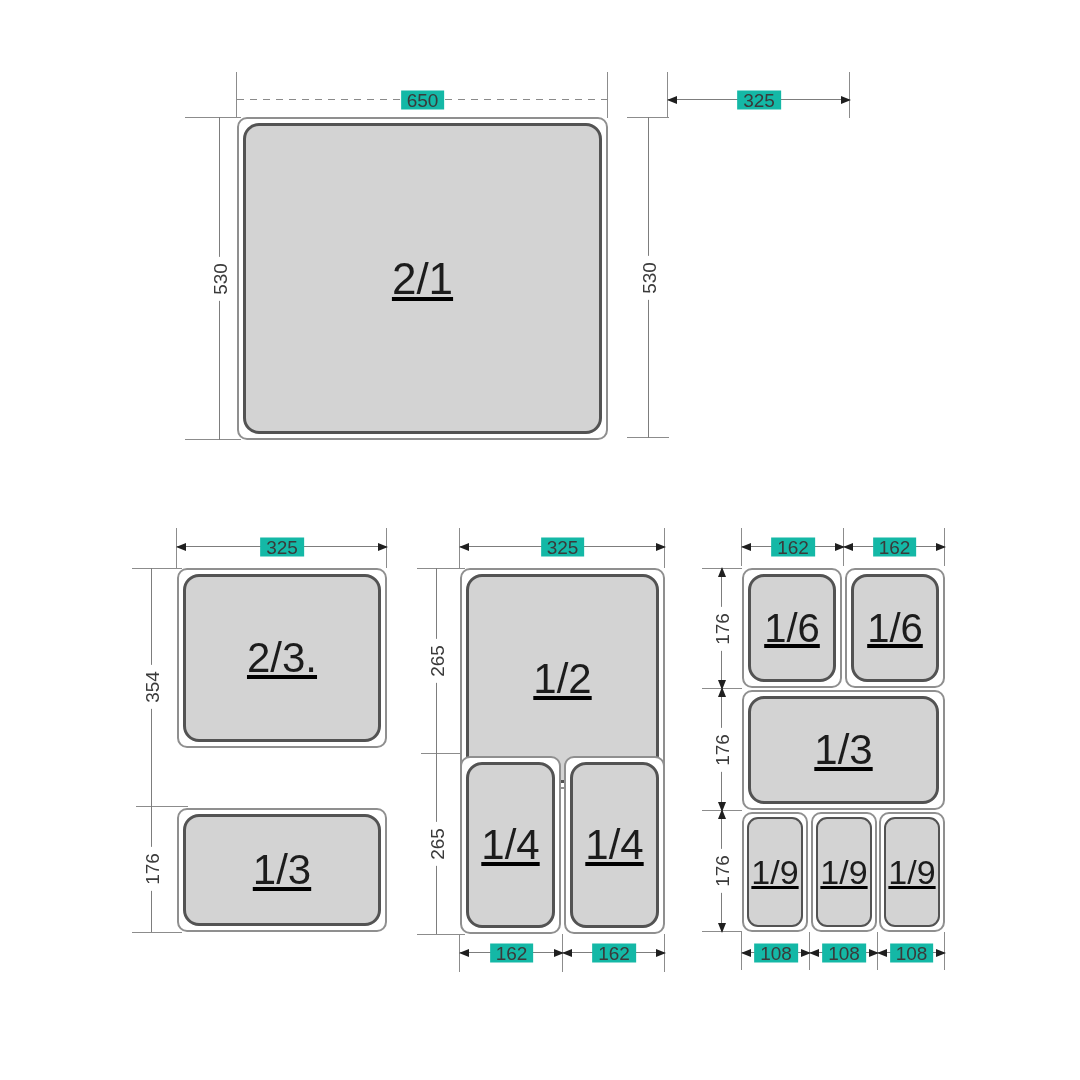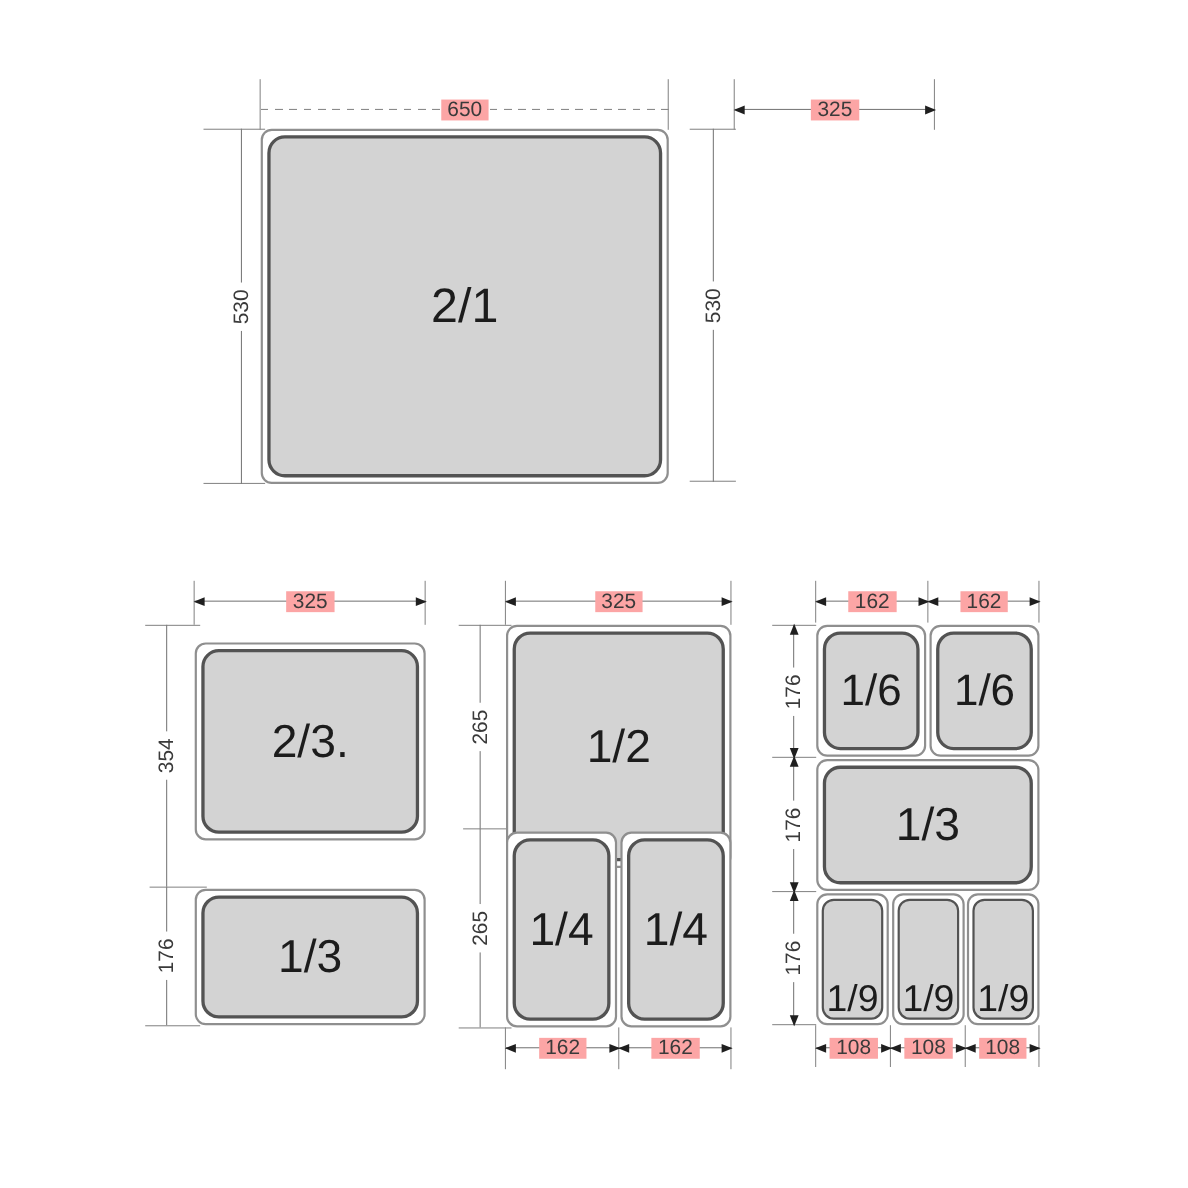--- a/index.html
+++ b/index.html
@@ -8,43 +8,43 @@
     font-family:"Liberation Sans","DejaVu Sans",sans-serif;
   }
   
   .ext{position:absolute;background:#8c8c8c;}
   
   .dimh{position:absolute;height:18px;}
   .dimh::before{content:"";position:absolute;left:0;right:0;top:8px;height:1px;background:#7d7d7d;}
   .dimh.dashed::before{background:repeating-linear-gradient(90deg,#8a8a8a 0 7px,rgba(0,0,0,0) 7px 13px);}
   .dimh .lbl{
     position:absolute;left:50%;top:50%;transform:translate(-50%,-50%);
-    background:#fca5a5;padding:0 6px;font-size:19px;color:#3a3a3a;white-space:nowrap;line-height:1;
+    background:#14b8a6;padding:0 6px;font-size:19px;color:#3a3a3a;white-space:nowrap;line-height:1;
   }
   
   .dimv{position:absolute;width:18px;}
   .dimv::before{content:"";position:absolute;top:0;bottom:0;left:8px;width:1px;background:#7d7d7d;}
   .dimv .lbl{
     position:absolute;left:50%;top:50%;transform:translate(-50%,-50%) rotate(-90deg);
     background:#fff;padding:0 6px;font-size:19px;color:#3a3a3a;white-space:nowrap;line-height:1;
   }
   
   .arr{position:absolute;width:0;height:0;border-style:solid;border-color:rgba(0,0,0,0);}
   .arr.l{left:-1px;top:50%;transform:translateY(-50%);border-width:4px 10px 4px 0;border-right-color:#1f1f1f;}
   .arr.r{right:-1px;top:50%;transform:translateY(-50%);border-width:4px 0 4px 10px;border-left-color:#1f1f1f;}
   .arr.u{top:-1px;left:50%;transform:translateX(-50%);border-width:0 4px 10px 4px;border-bottom-color:#1f1f1f;}
   .arr.d{bottom:-1px;left:50%;transform:translateX(-50%);border-width:10px 4px 0 4px;border-top-color:#1f1f1f;}
   
   .pan{position:absolute;box-sizing:border-box;background:#ffffff;border:2px solid #8f8f8f;border-radius:10px;}
   .pan .inner{
     position:absolute;inset:4px;box-sizing:border-box;background:#d3d3d3;
     border:3px solid #535353;border-radius:16px;
-    display:flex;align-items:center;justify-content:center;
-  }
-  .pan.sm .inner{inset:3px;border-width:2px;border-radius:11px;align-items:flex-end;}
+    display:flex;align-items:center;justify-content:center;text-decoration:underline;
+  }
+  .pan.sm .inner{inset:3px;border-width:2px;border-radius:11px;}
   .pan .inner span{color:#1c1c1c;line-height:1;}
   .fs44{font-size:44px;}
   .fs42{font-size:42px;}
   .fs40{font-size:40px;}
   .fs34{font-size:34px;}
 </style>
 </head>
 <body>
 
 <div class="canvas">
@@ -87,21 +87,21 @@
   </div>
   <div class="ext" style="left:132px;top:568px;width:50px;height:1px"></div>
   <div class="ext" style="left:136px;top:806px;width:52px;height:1px"></div>
   <div class="ext" style="left:132px;top:932px;width:50px;height:1px"></div>
   <div class="dimv" style="left:143px;top:568px;height:238px">
     <span class="lbl">354</span>
   </div>
   <div class="dimv" style="left:143px;top:806px;height:126px">
     <span class="lbl">176</span>
   </div>
-  <div class="pan" style="left:177px;top:584px;width:210px;height:180px">
+  <div class="pan" style="left:177px;top:568px;width:210px;height:180px">
     <div class="inner">
       <span class="fs42">2/3.</span>
     </div>
   </div>
   <div class="pan" style="left:177px;top:808px;width:210px;height:124px">
     <div class="inner">
       <span class="fs42">1/3</span>
     </div>
   </div>
 

